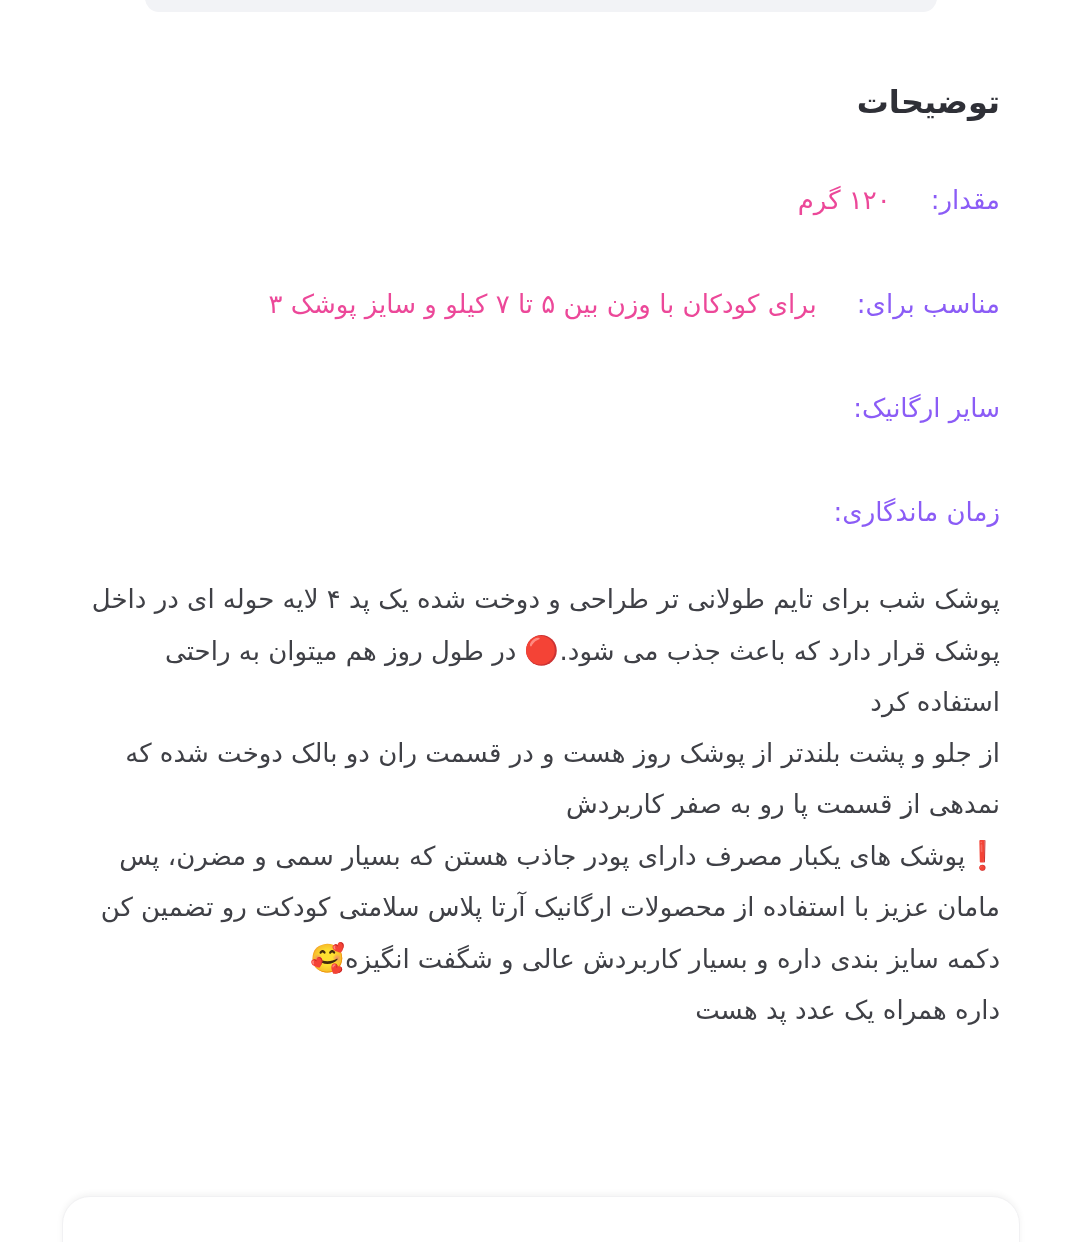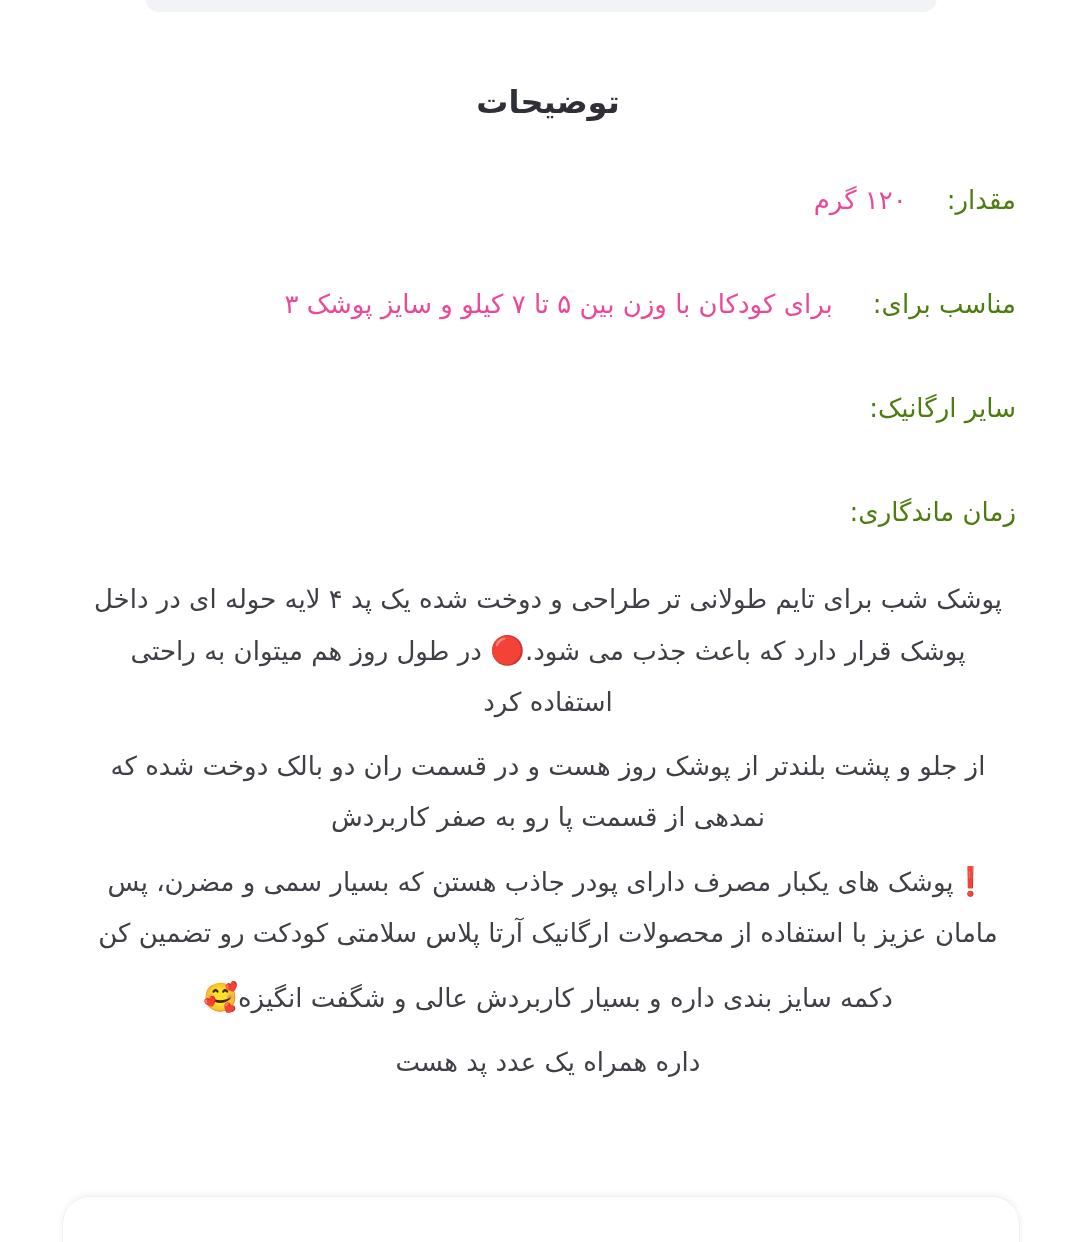--- a/index.html
+++ b/index.html
@@ -30,62 +30,62 @@
     top: 1196px;
     width: 956px;
     height: 80px;
     background: #ffffff;
     border-radius: 28px 28px 0 0;
     box-shadow: 0 -2px 6px rgba(0,0,0,0.05);
     border: 1px solid #f1f1f3;
   }
   .content {
     position: absolute;
-    right: 64px;
+    right: 80px;
     left: 80px;
     top: 70px;
     direction: rtl;
-    text-align: center;
+    text-align: right;
   }
   .section-title {
     font-size: 32px;
     font-weight: bold;
     color: #2f3037;
     margin: 0;
     height: 64px;
     line-height: 64px;
   }
   .spec-row {
     display: flex;
     flex-direction: row;
     align-items: flex-start;
     font-size: 26px;
     line-height: 52px;
   }
   .spec-label {
-    color: #4d7c0f;
+    color: #8b5cf6;
     white-space: nowrap;
     margin-left: 40px;
   }
   .spec-value {
     color: #ec4899;
     max-width: 660px;
   }
   .row-qty { margin-top: 40px; }
   .row-suitable { margin-top: 52px; }
   .row-other { margin-top: 52px; }
   .row-durability { margin-top: 52px; }
   .description {
     margin-top: 36px;
     font-size: 26px;
     line-height: 51px;
     color: #3f4046;
   }
   .description p {
-    margin: 13px;
+    margin: 0;
   }
   .emoji {
     font-size: 28px;
   }
 </style>
 </head>
 <body>
 
 <div class="top-card"></div>
 

